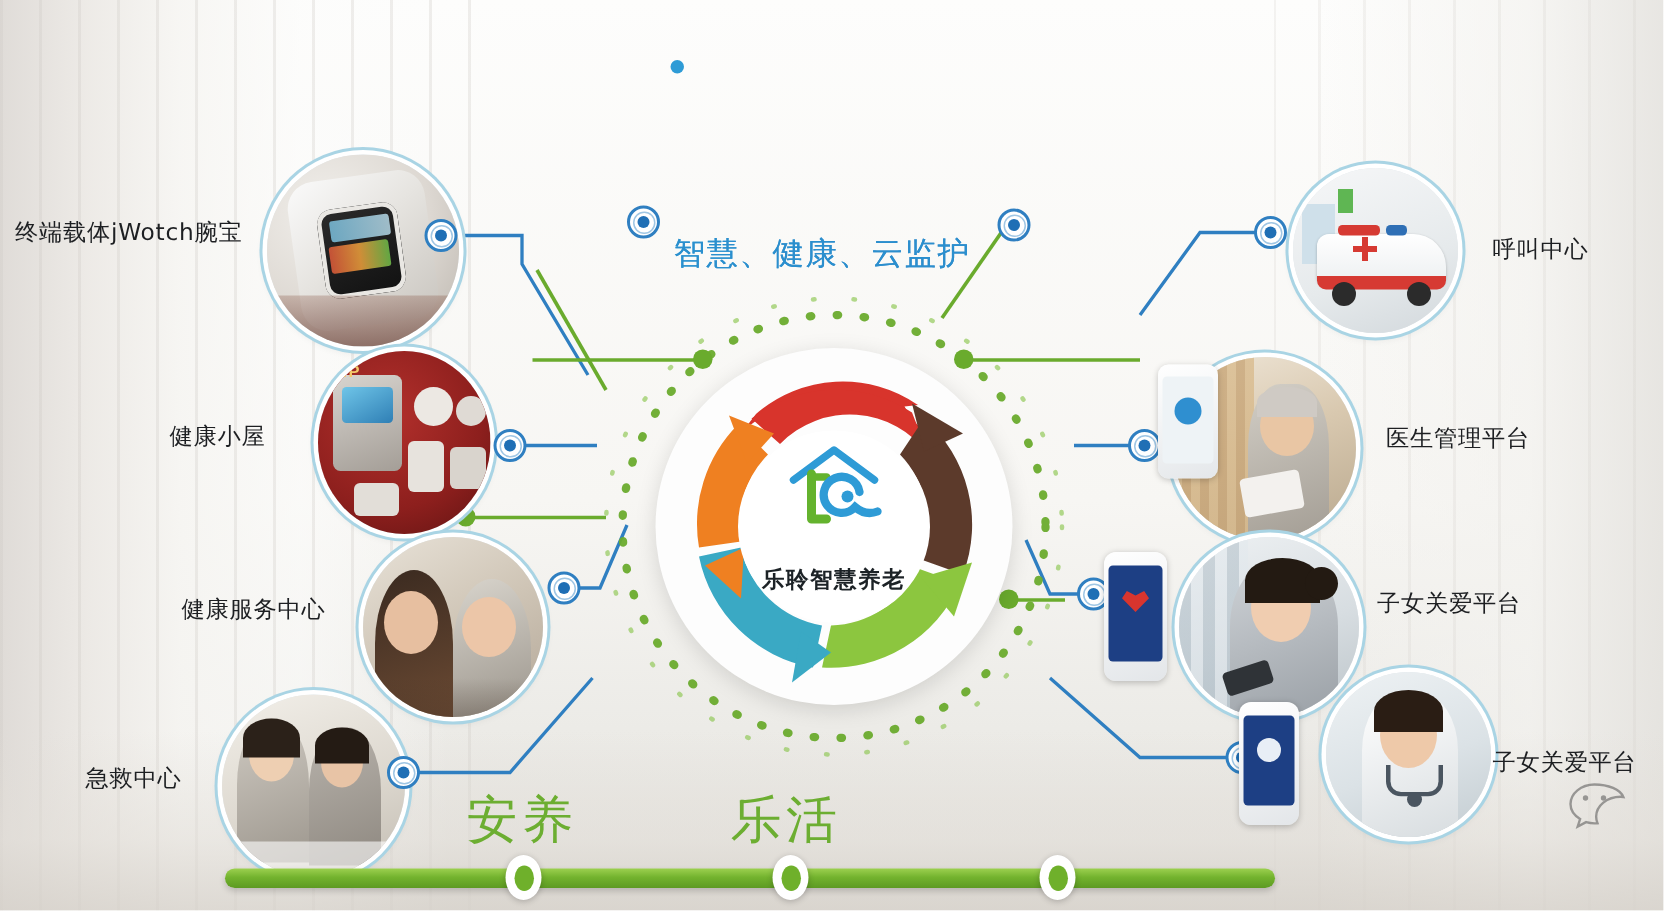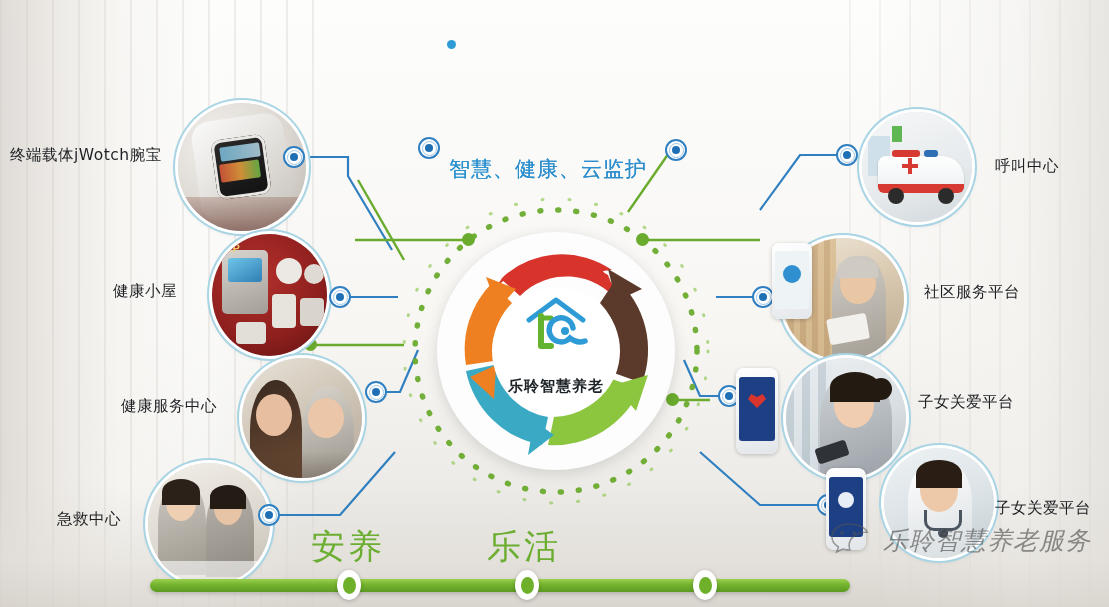--- a/index.html
+++ b/index.html
@@ -289,21 +289,21 @@
     <div class="ph" style="background:linear-gradient(160deg,#efe6d8 0%,#d9c9b0 45%,#b9a88e 100%);">
       <div style="position:absolute;left:0;top:0;width:54px;height:122px;
            background:repeating-linear-gradient(90deg,#d8b98a 0 6px,#c6a272 6px 12px);opacity:.75;"></div>
       <div style="position:absolute;left:50px;top:18px;width:54px;height:104px;border-radius:40% 40% 0 0;
            background:linear-gradient(160deg,#d2cec6,#a39d94);"></div>
       <div style="position:absolute;left:58px;top:26px;width:36px;height:40px;border-radius:50%;background:#e9c6a4;"></div>
       <div style="position:absolute;left:56px;top:20px;width:40px;height:20px;border-radius:50% 50% 0 0;background:#cfcac4;"></div>
       <div style="position:absolute;left:46px;top:78px;width:40px;height:26px;border-radius:3px;background:#f3f1ee;transform:rotate(-10deg);"></div>
     </div>
   </div>
-  <div class="side-label" style="left:924px;top:282px;">社区服务平台</div>
+  <div class="side-label" style="left:924px;top:282px;">医生管理平台</div>
   <div class="node" style="left:752px;top:286px;"></div>
 
   <div style="position:absolute;left:772px;top:243px;width:40px;height:76px;border-radius:7px;
        background:linear-gradient(160deg,#ffffff,#e4e7ea);box-shadow:0 1px 4px rgba(0,0,0,.22);">
     <div style="position:absolute;left:3px;top:8px;width:34px;height:58px;border-radius:3px;background:#eef3f6;"></div>
     <div style="position:absolute;left:11px;top:22px;width:18px;height:18px;border-radius:50%;background:#2f8fd0;"></div>
   </div>
 
   <div class="bubble" style="left:786px;top:358px;width:120px;height:120px;">
     <div class="ph" style="background:linear-gradient(160deg,#eef1f3 0%,#d7dde1 55%,#bcc4c9 100%);">
@@ -360,16 +360,15 @@
 
   <div id="watermark">
     <div>
       <svg viewBox="0 0 46 34" width="46" height="34" aria-hidden="true">
         <path d="M18 3 C9 3 2 9 2 16 c0 4 2.5 7.6 6.4 10 l-1.6 5 5.6-2.9 c1.8.5 3.7.8 5.6.8 .7 0 1.4 0 2-.1
                  -.6-1.4-.9-2.9-.9-4.4 0-7.3 7.3-13.2 16.3-13.2 .6 0 1.2 0 1.8.1C35.2 6.4 27.4 3 18 3 z" fill="none" stroke="#555" stroke-width="1.6"></path>
         <circle cx="12" cy="12" r="1.8" fill="#555"></circle>
         <circle cx="24" cy="12" r="1.8" fill="#555"></circle>
       </svg>
     </div>
-    <div class="wm-text">乐聆智慧养老服务</div>
   </div>
 
 </div>
 
 </body></html>

